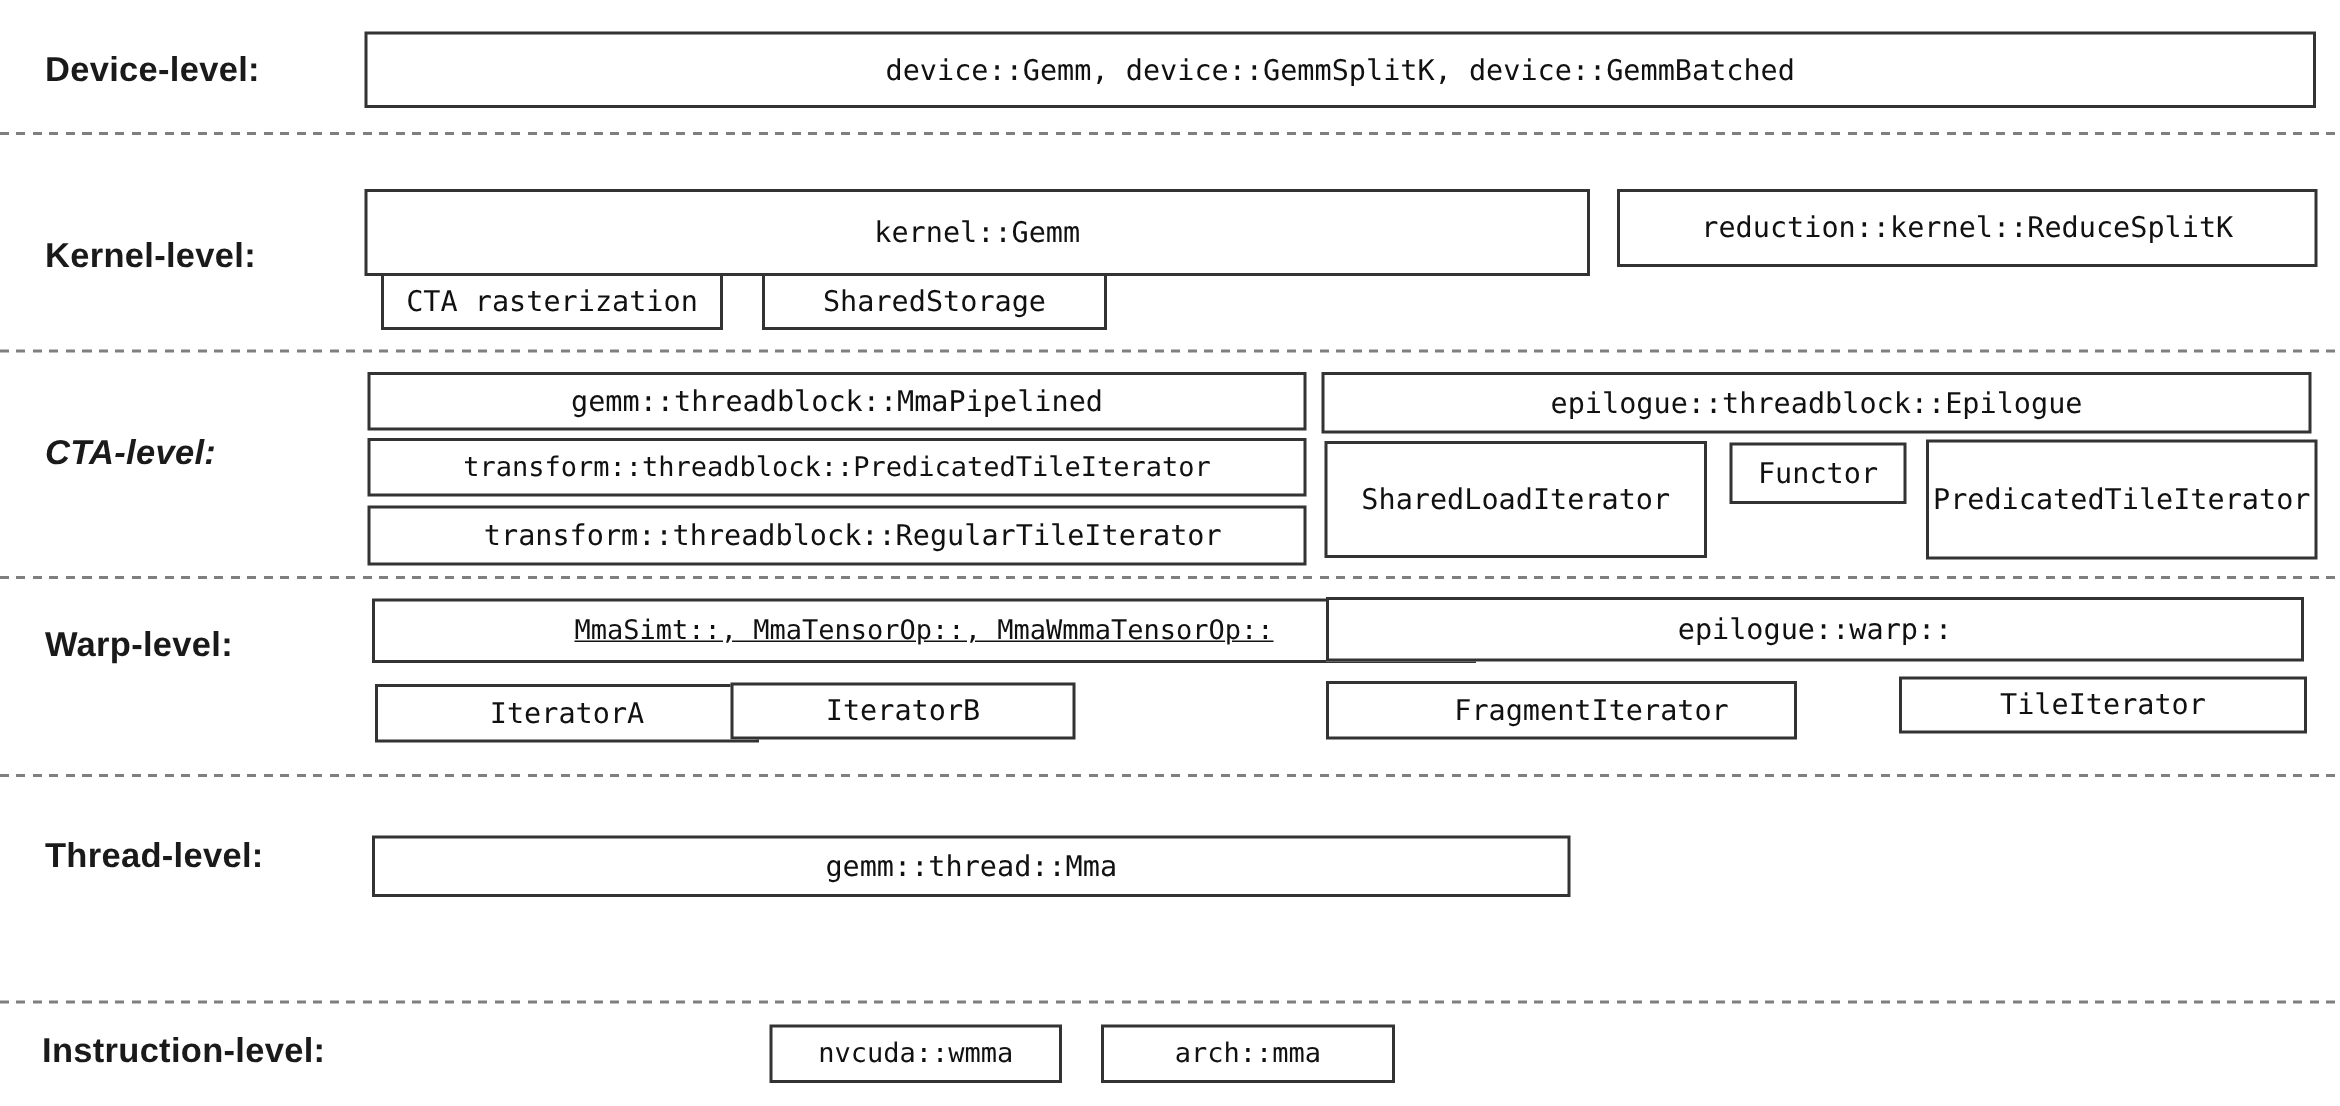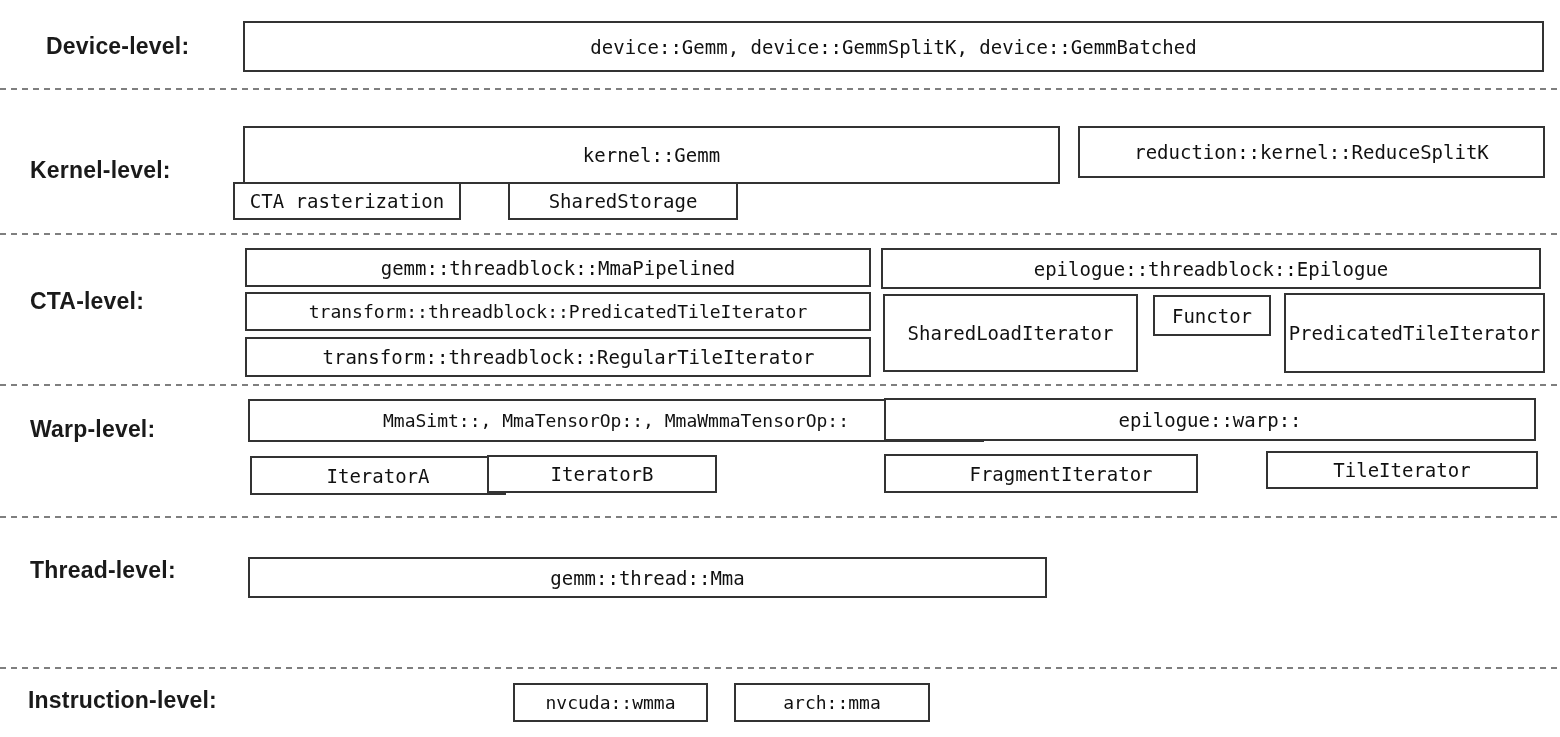--- a/index.html
+++ b/index.html
@@ -49,40 +49,40 @@
       var(--sep) 0px, var(--sep) 6px,
       transparent 6px, transparent 11px);
   }
   
   .sep-1 { top: 88px; }
   .sep-2 { top: 233px; }
   .sep-3 { top: 384px; }
   .sep-4 { top: 516px; }
   .sep-5 { top: 667px; }
   
-  .lbl-device      { left: 30px; top: 33px; margin-left: 16px; }
+  .lbl-device      { left: 30px; top: 33px; }
   .lbl-kernel      { left: 30px; top: 157px; }
-  .lbl-cta         { left: 30px; top: 288px; }
+  .lbl-cta         { left: 30px; top: 288px; font-style: italic; }
   .lbl-warp        { left: 30px; top: 416px; }
   .lbl-thread      { left: 30px; top: 557px; }
   .lbl-instruction { left: 28px; top: 687px; }
   
   .b-device-gemm     { left: 243px;  top: 21px;  width: 1301px; height: 51px; }
   .b-kernel-gemm     { left: 243px;  top: 126px; width: 817px;  height: 58px; }
   .b-reduce-splitk   { left: 1078px; top: 126px; width: 467px;  height: 52px; }
-  .b-cta-raster      { left: 233px;  top: 182px; width: 228px;  height: 38px; }
+  .b-cta-raster      { left: 254px;  top: 182px; width: 228px;  height: 38px; }
   .b-shared-storage  { left: 508px;  top: 182px; width: 230px;  height: 38px; }
   .b-mma-pipelined   { left: 245px;  top: 248px; width: 626px;  height: 39px; }
   .b-transform-pred  { left: 245px;  top: 292px; width: 626px;  height: 39px; font-size: 18px; }
   .b-transform-reg   { left: 245px;  top: 337px; width: 626px;  height: 40px; padding-left: 21px; }
   .b-epilogue-tb     { left: 881px;  top: 248px; width: 660px;  height: 41px; }
   .b-shared-load     { left: 883px;  top: 294px; width: 255px;  height: 78px; }
   .b-functor         { left: 1153px; top: 295px; width: 118px;  height: 41px; }
   .b-pred-tile       { left: 1284px; top: 293px; width: 261px;  height: 80px; }
-  .b-warp-mma        { left: 248px;  top: 399px; width: 736px;  height: 43px; font-size: 18px; }
+  .b-warp-mma        { left: 248px;  top: 399px; width: 736px;  height: 43px; font-size: 18px; text-decoration: underline; }
   .b-epilogue-warp   { left: 884px;  top: 398px; width: 652px;  height: 43px; }
   .b-iterator-a      { left: 250px;  top: 456px; width: 256px;  height: 39px; }
   .b-iterator-b      { left: 487px;  top: 455px; width: 230px;  height: 38px; }
   .b-fragment-it     { left: 884px;  top: 454px; width: 314px;  height: 39px; padding-left: 40px; }
   .b-tile-it         { left: 1266px; top: 451px; width: 272px;  height: 38px; }
   .b-thread-mma      { left: 248px;  top: 557px; width: 799px;  height: 41px; }
   .b-arch-ldsm       { left: 290px;  top: 683px; width: 193px;  height: 39px; font-size: 18px; }
   .b-nvcuda-wmma     { left: 513px;  top: 683px; width: 195px;  height: 39px; font-size: 18px; }
   .b-arch-mma        { left: 734px;  top: 683px; width: 196px;  height: 39px; font-size: 18px; }
 </style>

